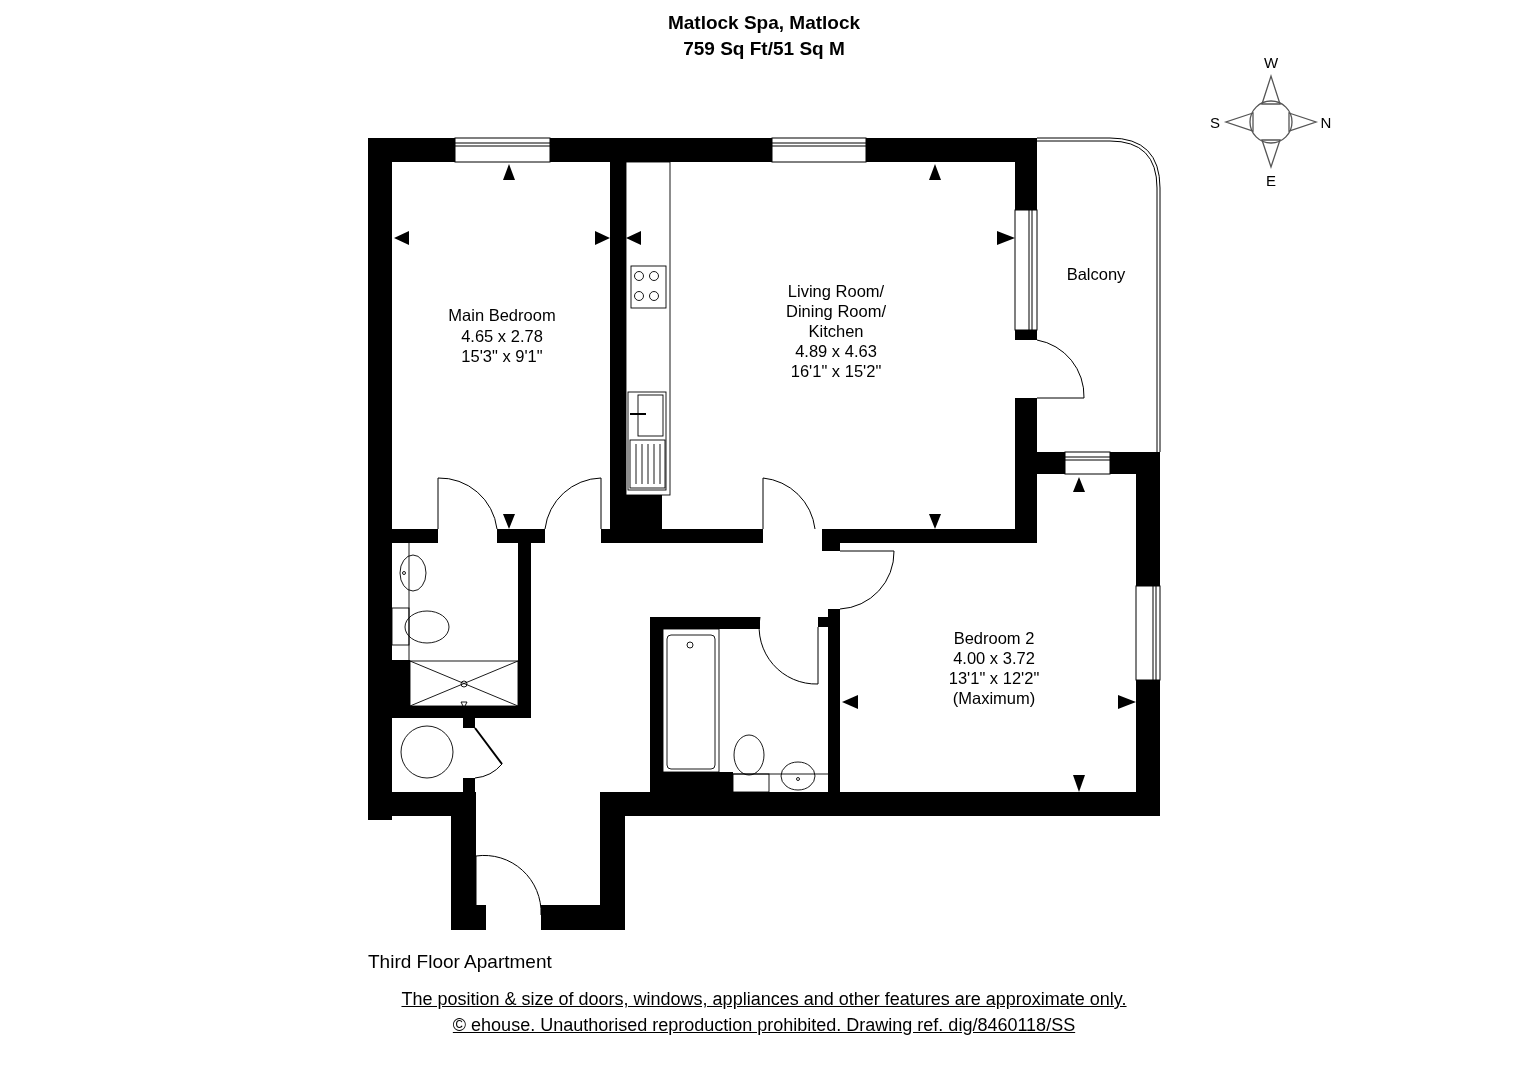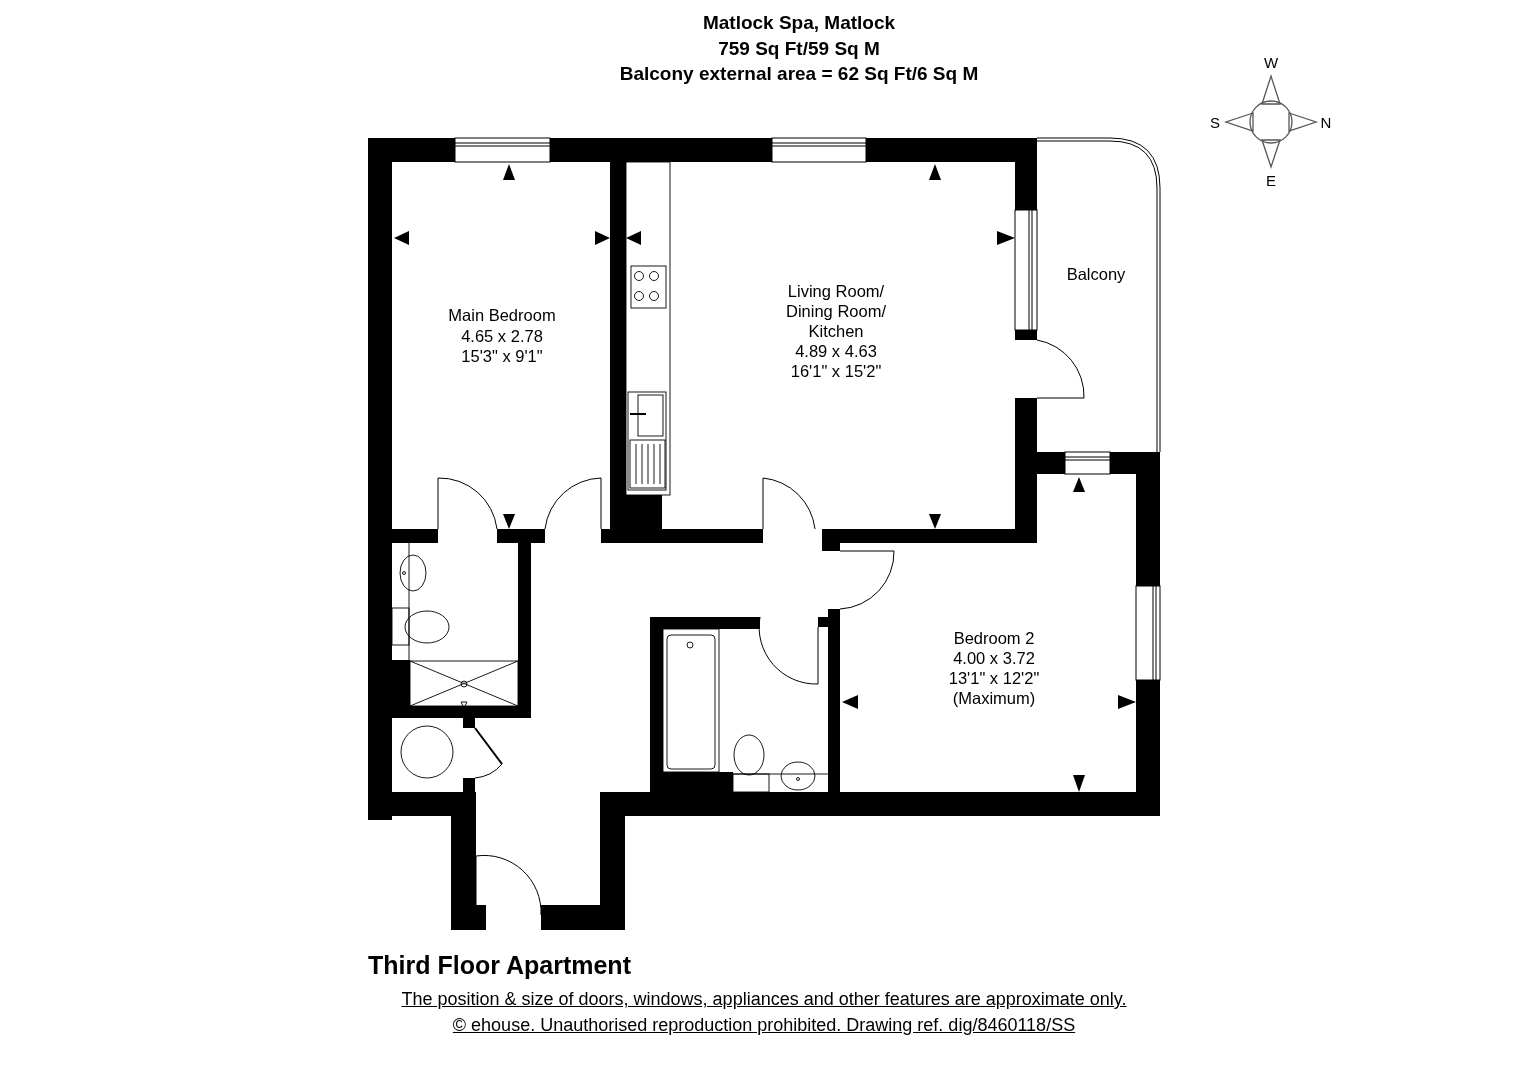--- a/index.html
+++ b/index.html
@@ -1,36 +1,35 @@
 <!DOCTYPE html>
 <html><head>
 <meta charset="utf-8">
 <style>
   html, body { margin: 0; padding: 0; background: #ffffff; }
   body { width: 1529px; height: 1080px; position: relative; overflow: hidden; font-family: "Liberation Sans", sans-serif; color: #000; }
   .header { position: absolute; left: 0; top: 10px; width: 1529px; text-align: center; }
   .header div { font-weight: bold; font-size: 19px; line-height: 25.5px; margin-left: 0; }
-  .header .h-wrap { position: absolute; left: 799px; transform: translateX(-50%); width: 600px; }
+  .header .h-wrap { position: absolute; left: 764px; transform: translateX(-50%); width: 600px; }
   svg.plan { position: absolute; left: 0; top: 0; }
   .label { font-family: "Liberation Sans", sans-serif; font-size: 16.5px; text-anchor: middle; fill: #000; }
   .compass-txt { font-family: "Liberation Sans", sans-serif; font-size: 15px; text-anchor: middle; fill: #000; }
-  .floor-name { position: absolute; left: 368px; top: 951px; font-weight: bold; font-size: 25px; }
+  .floor-name { position: absolute; left: 368px; top: 951px; font-weight: normal; font-size: 19px; }
   .footer { position: absolute; left: 0; width: 1529px; text-align: center; }
   .footer .f-wrap { position: absolute; left: 764px; transform: translateX(-50%); width: 900px; text-align: center; }
   .f1 { font-weight: bold; font-size: 18px; line-height: 26px; }
   .f2, .f3 { font-size: 18px; line-height: 26px; text-decoration: underline; }
 </style>
 </head>
 <body>
 
 <div class="header">
   <div class="h-wrap">
     <div>Matlock Spa, Matlock</div>
-    <div>759 Sq Ft/59 Sq M</div>
-    <div>Balcony external area = 62 Sq Ft/6 Sq M</div>
+    <div>759 Sq Ft/51 Sq M</div>
   </div>
 </div>
 
 <svg class="plan" width="1529" height="1080" viewBox="0 0 1529 1080">
 
   <g fill="none" stroke="#555" stroke-width="1.3">
     <circle cx="1271" cy="122" r="21"></circle>
     <polygon points="1262,104 1271,76 1280,104"></polygon>
     <polygon points="1262,140 1271,167 1280,140"></polygon>
     <polygon points="1253,113 1226,122 1253,131"></polygon>

